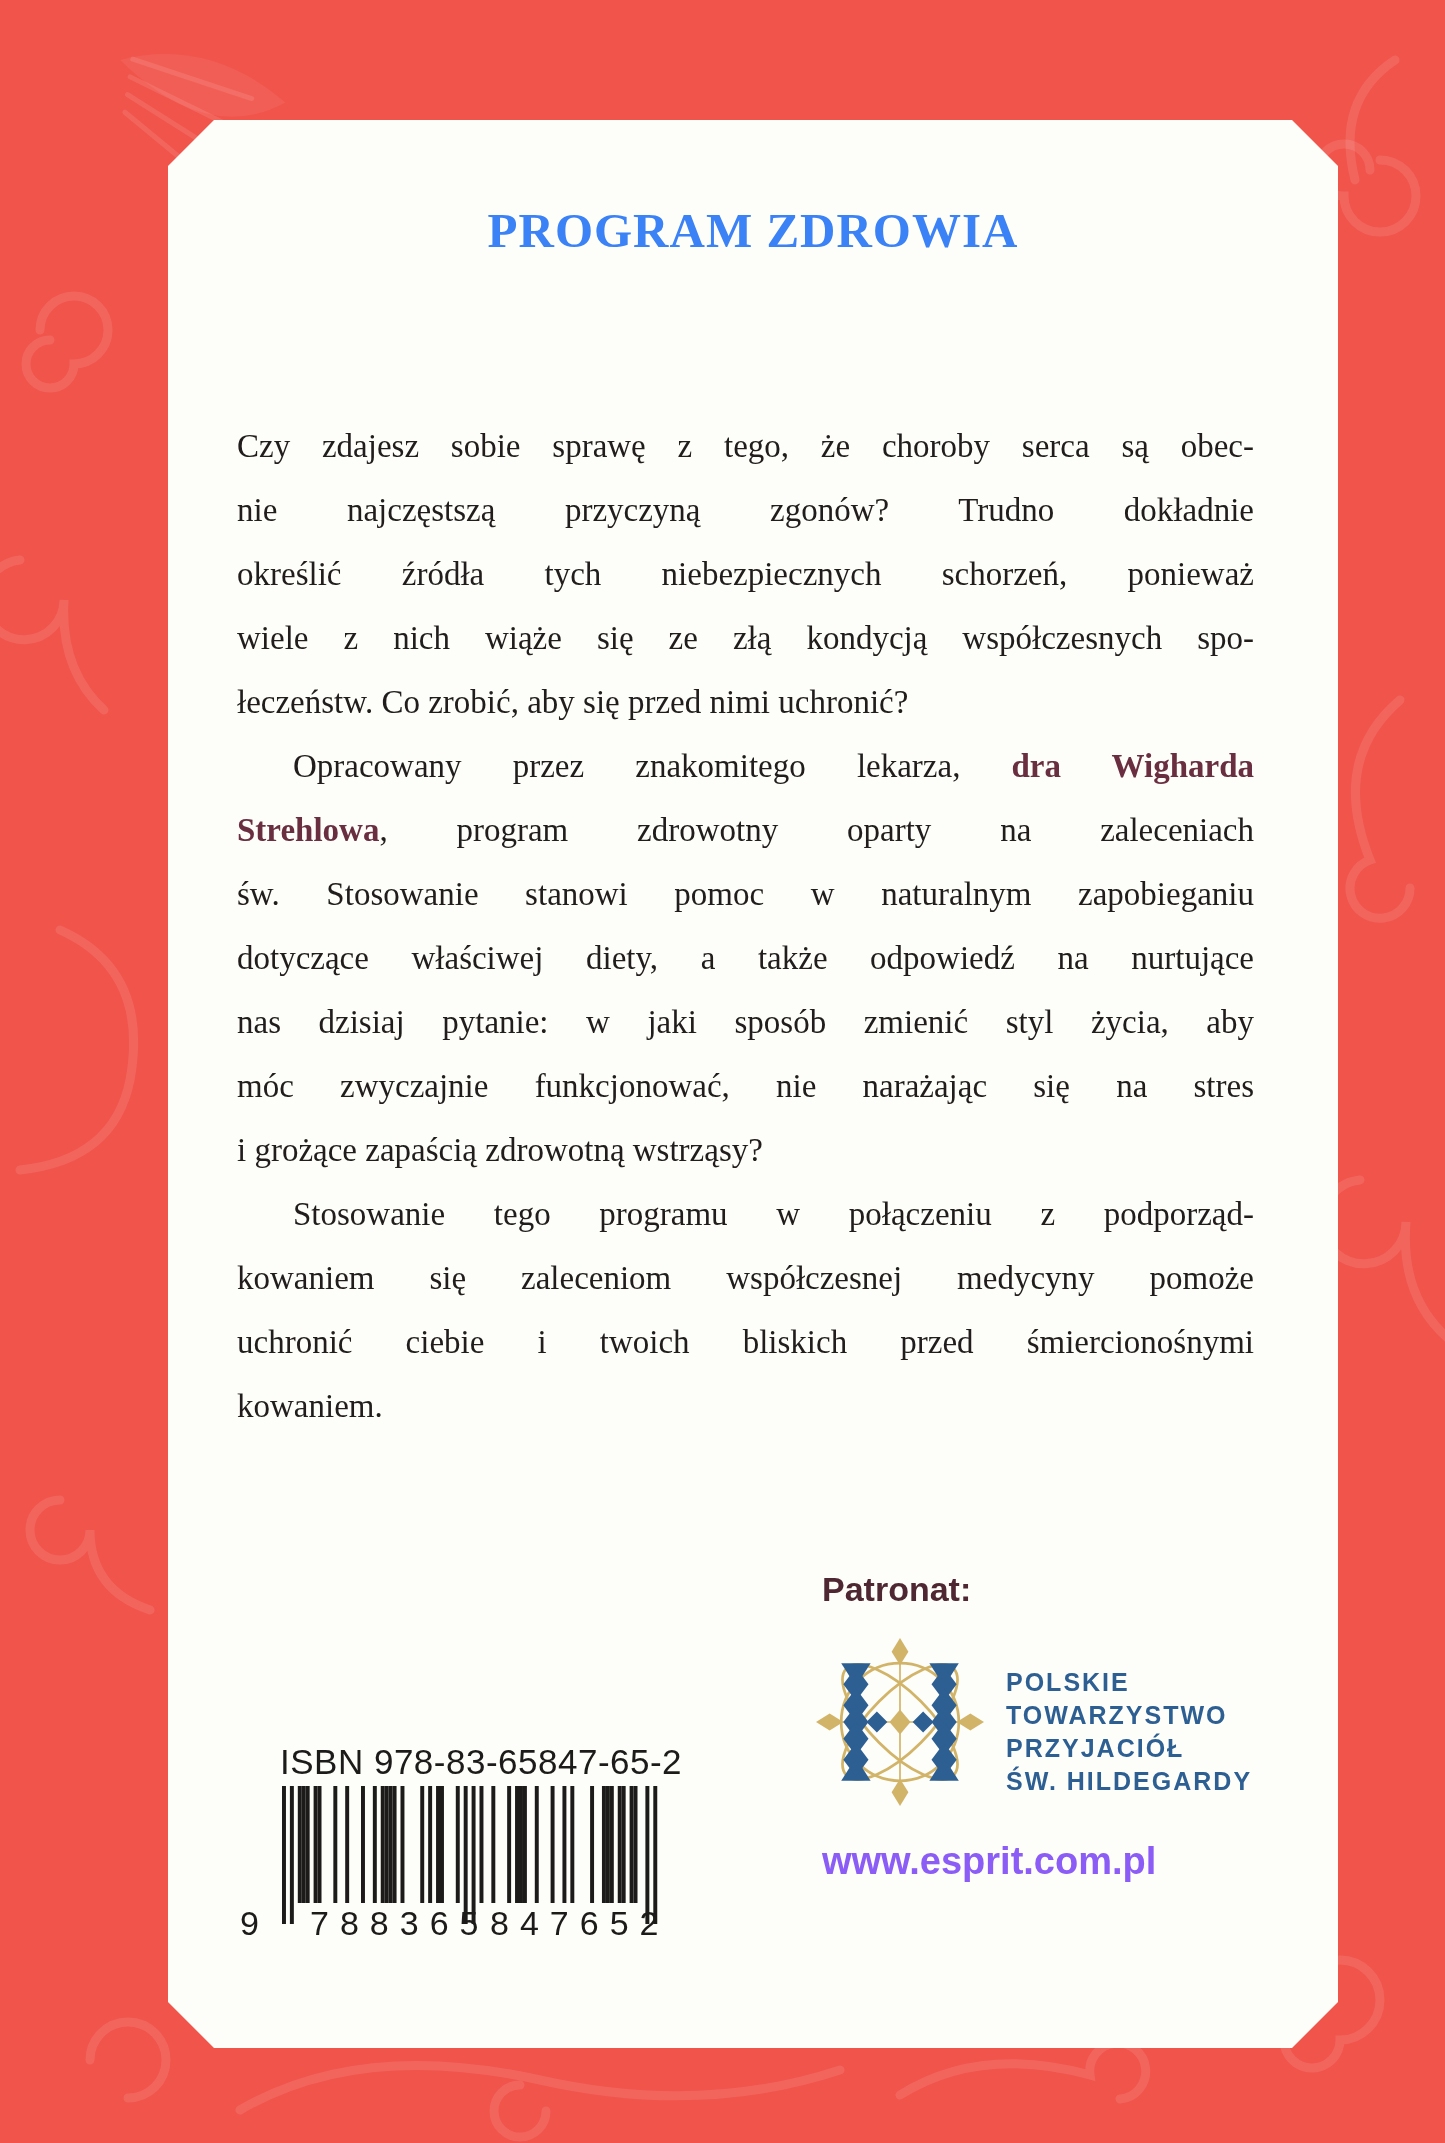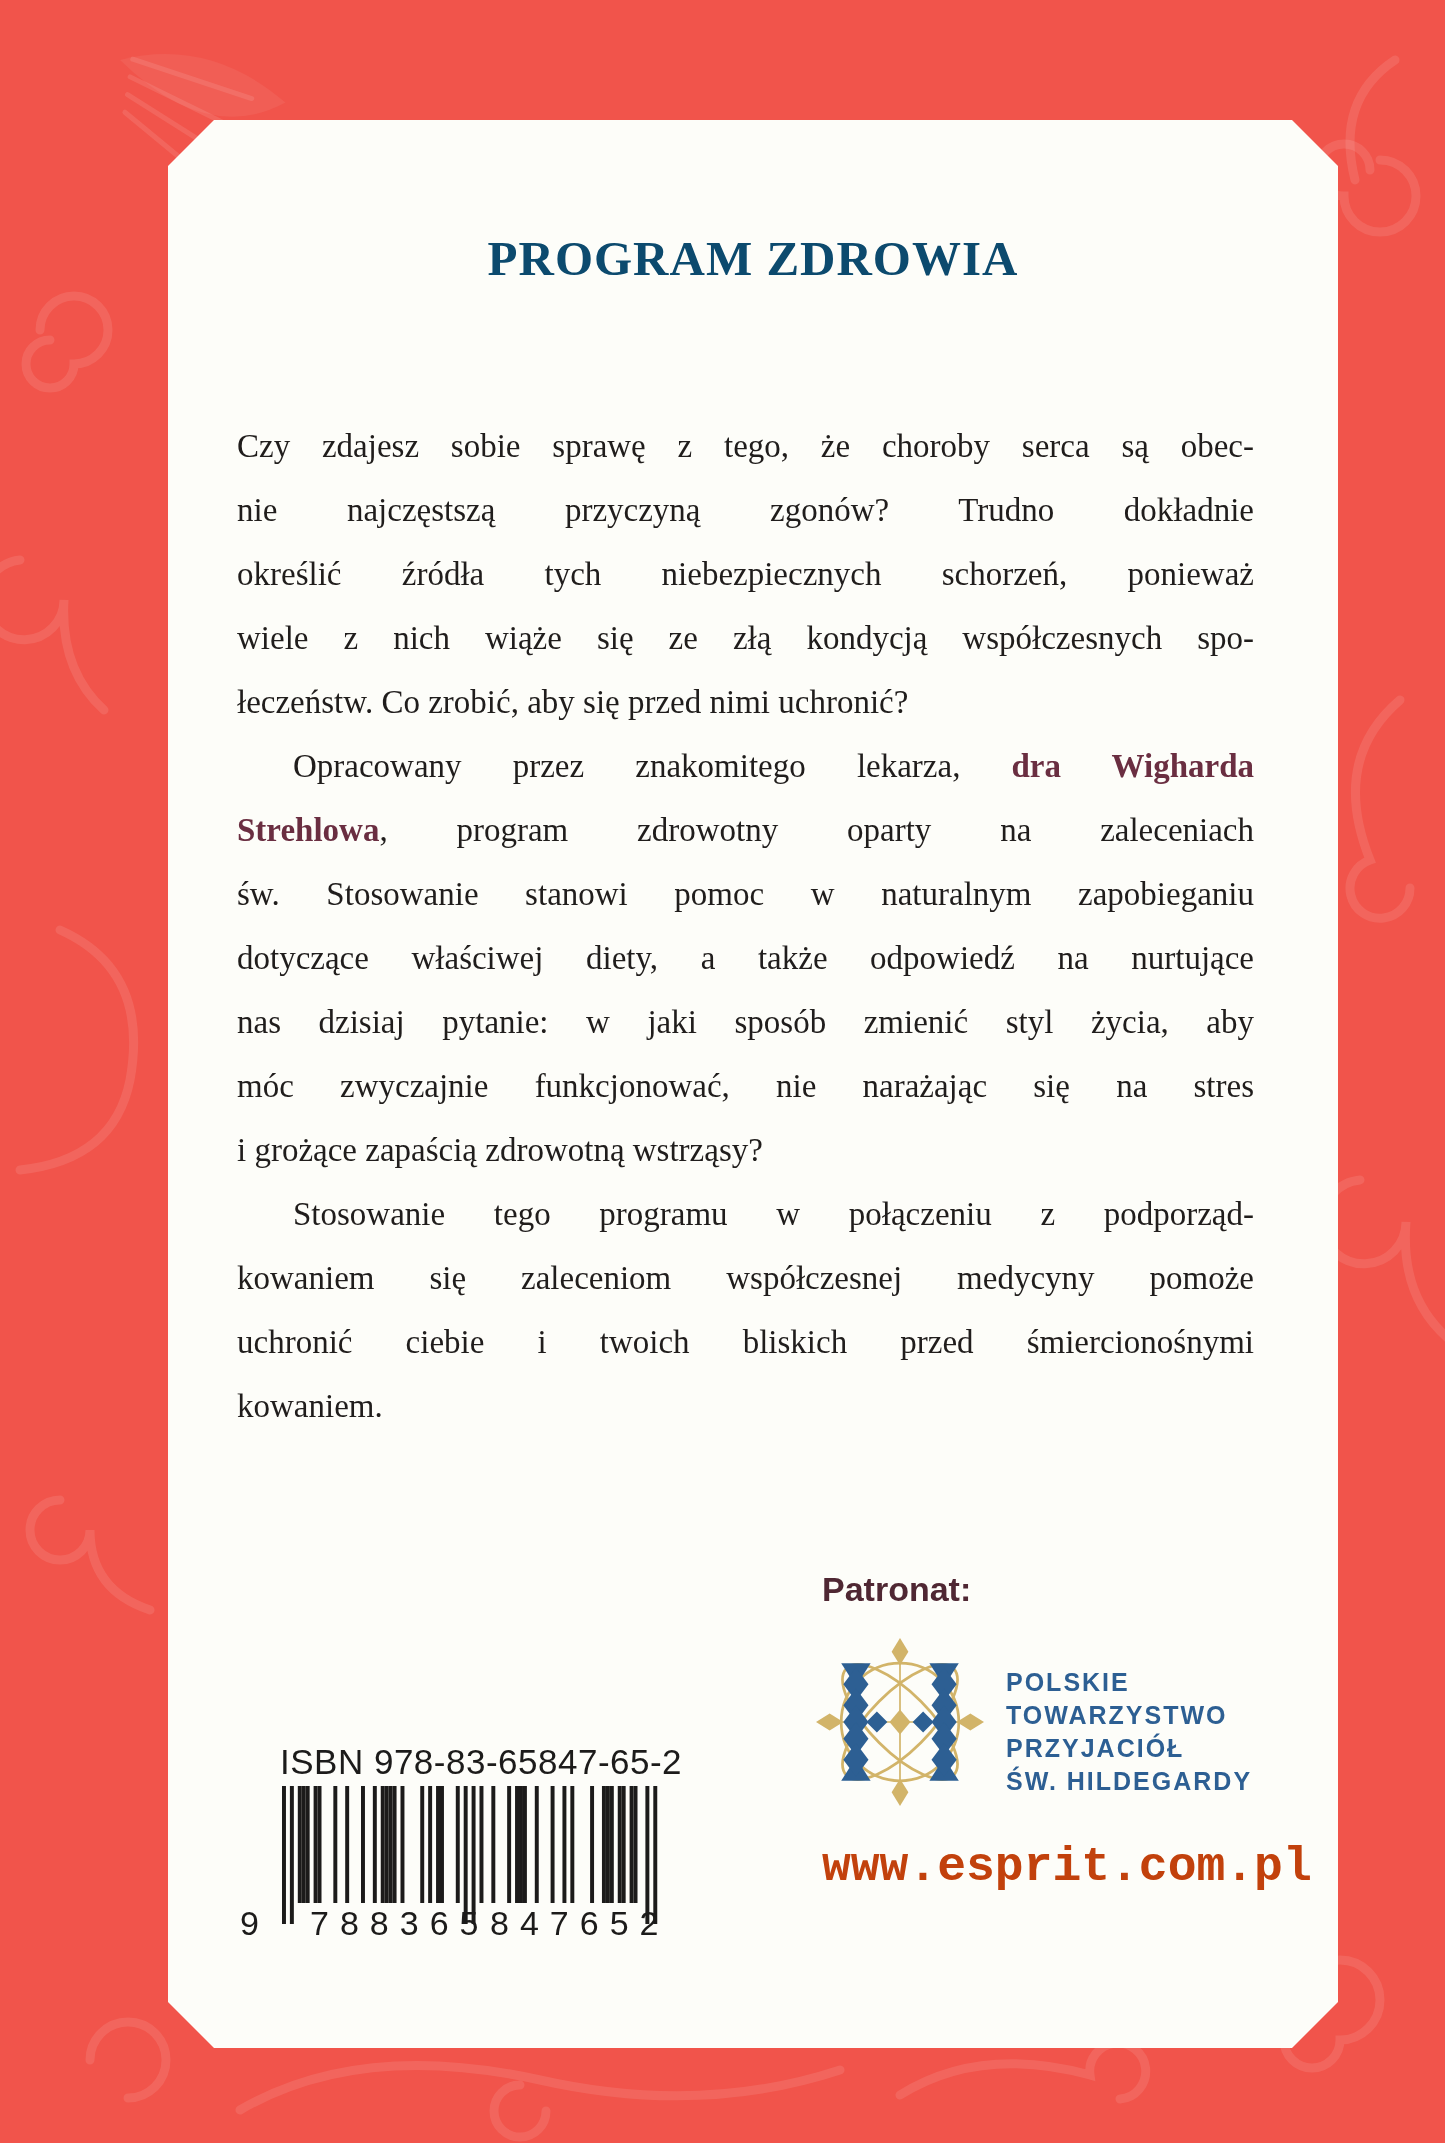--- a/index.html
+++ b/index.html
@@ -4,22 +4,22 @@
 <style>
   html,body{margin:0;padding:0;}
   body{width:1445px;height:2143px;overflow:hidden;background:#f1544b;font-family:"Liberation Serif",serif;}
   .page{position:relative;width:1445px;height:2143px;background:#f1544b;}
   .floral{position:absolute;inset:0;pointer-events:none;}
   .panel{
     position:absolute;left:168px;top:120px;width:1170px;height:1928px;
     background:#fdfdf9;
     clip-path:polygon(46px 0,calc(100% - 46px) 0,100% 46px,100% calc(100% - 46px),calc(100% - 46px) 100%,46px 100%,0 calc(100% - 46px),0 46px);
   }
-  .title{position:absolute;top:78px;left:0;right:0;text-align:center;color:#0c4a6e;
-    font-family:"Liberation Serif",serif;font-weight:bold;font-size:49px;line-height:66px;letter-spacing:1px;margin-top:28px;}
+  .title{position:absolute;top:78px;left:0;right:0;text-align:center;color:#3b82f6;
+    font-family:"Liberation Serif",serif;font-weight:bold;font-size:49px;line-height:66px;letter-spacing:1px;}
   .bodytext{position:absolute;top:294px;left:69px;right:84px;color:#201d1c;
     font-size:33px;line-height:64px;}
   .bline{text-align:justify;text-align-last:justify;white-space:normal;}
   .bline.last{text-align-last:left;}
   .bline.indent{padding-left:56px;}
   .bline .accent{color:#6a2e41;font-weight:bold;}
   .patronat-label{position:absolute;left:654px;top:1450px;
     font-family:"Liberation Sans",sans-serif;font-weight:bold;font-size:34px;color:#4f2733;}
   .logo{position:absolute;left:648px;top:1516px;width:168px;height:172px;}
   .orgname{position:absolute;left:838px;top:1546px;
@@ -28,21 +28,21 @@
   .isbnblock{position:absolute;left:112px;top:1622px;width:380px;}
   .isbn-label{font-family:"Liberation Sans",sans-serif;font-size:35px;color:#1c1b1a;text-align:center;letter-spacing:0.5px;white-space:nowrap;}
   .barcode-wrap{position:relative;margin-top:4px;height:175px;}
   .barcode-wrap svg{position:absolute;left:2px;top:0;}
   .bdigits{position:absolute;top:113px;left:0;width:100%;height:45px;
     font-family:"Liberation Sans",sans-serif;font-size:34px;color:#1c1b1a;}
   .bdigits .d-left{position:absolute;left:-40px;top:5px;}
   .bdigits .d-g1{position:absolute;left:30px;top:5px;letter-spacing:11px;}
   .bdigits .d-g2{position:absolute;left:210px;top:5px;letter-spacing:11px;}
   .website{position:absolute;left:654px;top:1720px;
-    font-family:Liberation Mono, monospace;font-weight:bold;font-size:48px;color:#c2410c;}
+    font-family:Liberation Sans, sans-serif;font-weight:bold;font-size:38px;color:#8b5cf6;}
   .price{position:absolute;left:654px;top:1776px;
     font-family:"Liberation Sans",sans-serif;font-weight:bold;font-size:38px;color:#1e1c1b;}
   .price .vat{font-size:31px;letter-spacing:-1px;}
 </style>
 </head>
 <body>
 
 <div class="page">
 
   <svg class="floral" width="1445" height="2143" viewBox="0 0 1445 2143" fill="none" stroke="rgba(255,255,255,0.10)" stroke-width="9" stroke-linecap="round">

